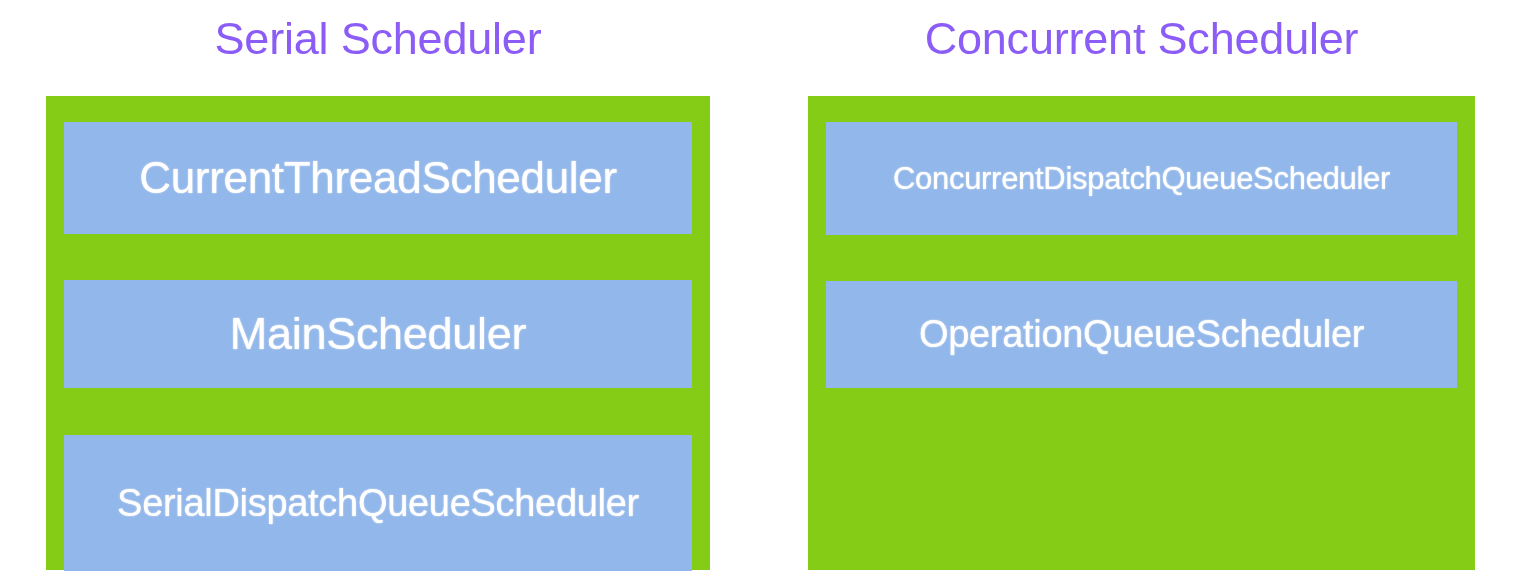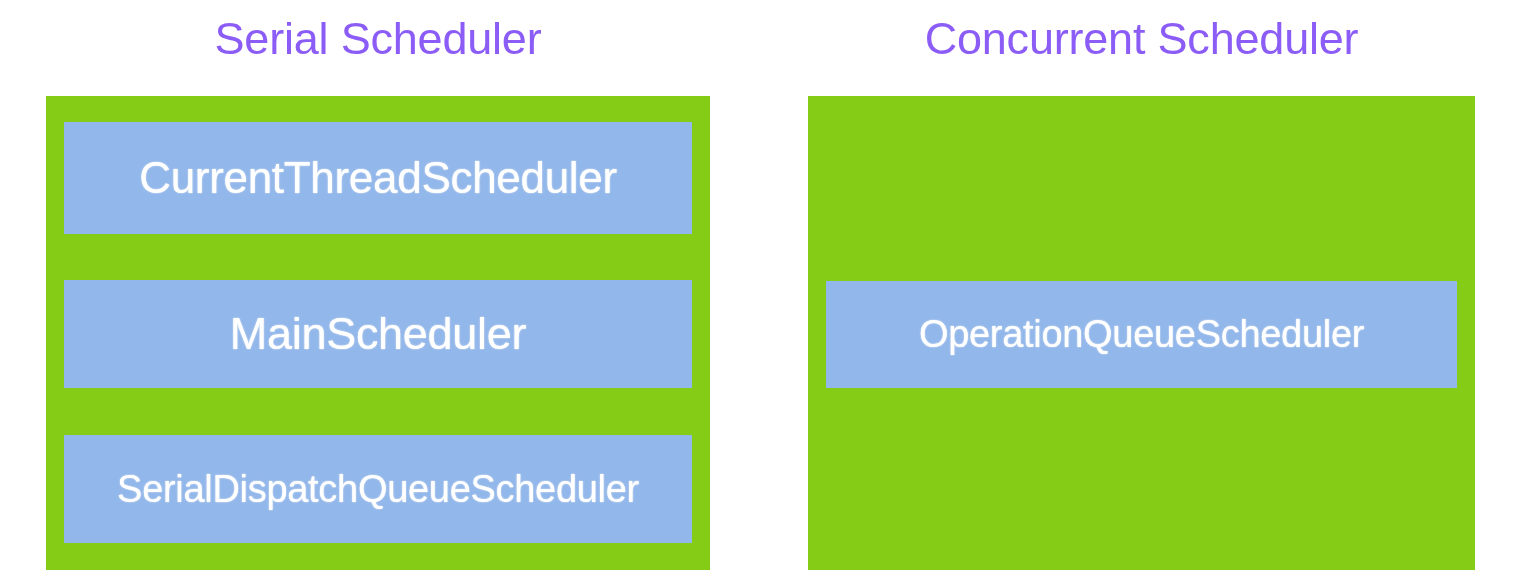--- a/index.html
+++ b/index.html
@@ -71,21 +71,21 @@
     white-space: nowrap;
     text-align: center;
     text-shadow:
       0 0 1.2px rgba(255,255,255,0.85),
       0 0 2.5px rgba(255,255,255,0.35);
   }
 
   
   .left .chip.c1 { top: 26px;  height: 112px; }
   .left .chip.c2 { top: 184px; height: 108px; }
-  .left .chip.c3 { top: 339px; height: 108px; }
+  .left .chip.c3 { top: 339px; height: 136px; }
 
   
   .right .chip.c1 { top: 26px;  height: 113px; }
   .right .chip.c2 { top: 185px; height: 107px; }
 
   
   .size-xl { font-size: 45px; }
   .size-lg { font-size: 44px; }
   .size-md { font-size: 38px; }
   .size-sm { font-size: 31px; }
@@ -115,20 +115,23 @@
 
     </div>
   </div>
 
   <div class="column right">
 
     <div class="panel-title">Concurrent Scheduler</div>
 
     <div class="panel-box">
 
+      <div class="chip c1">
+        <span class="chip-label size-sm">ConcurrentDispatchQueueScheduler</span>
+      </div>
 
       <div class="chip c2">
         <span class="chip-label size-md">OperationQueueScheduler</span>
       </div>
 
     </div>
   </div>
 
 </div>
 

